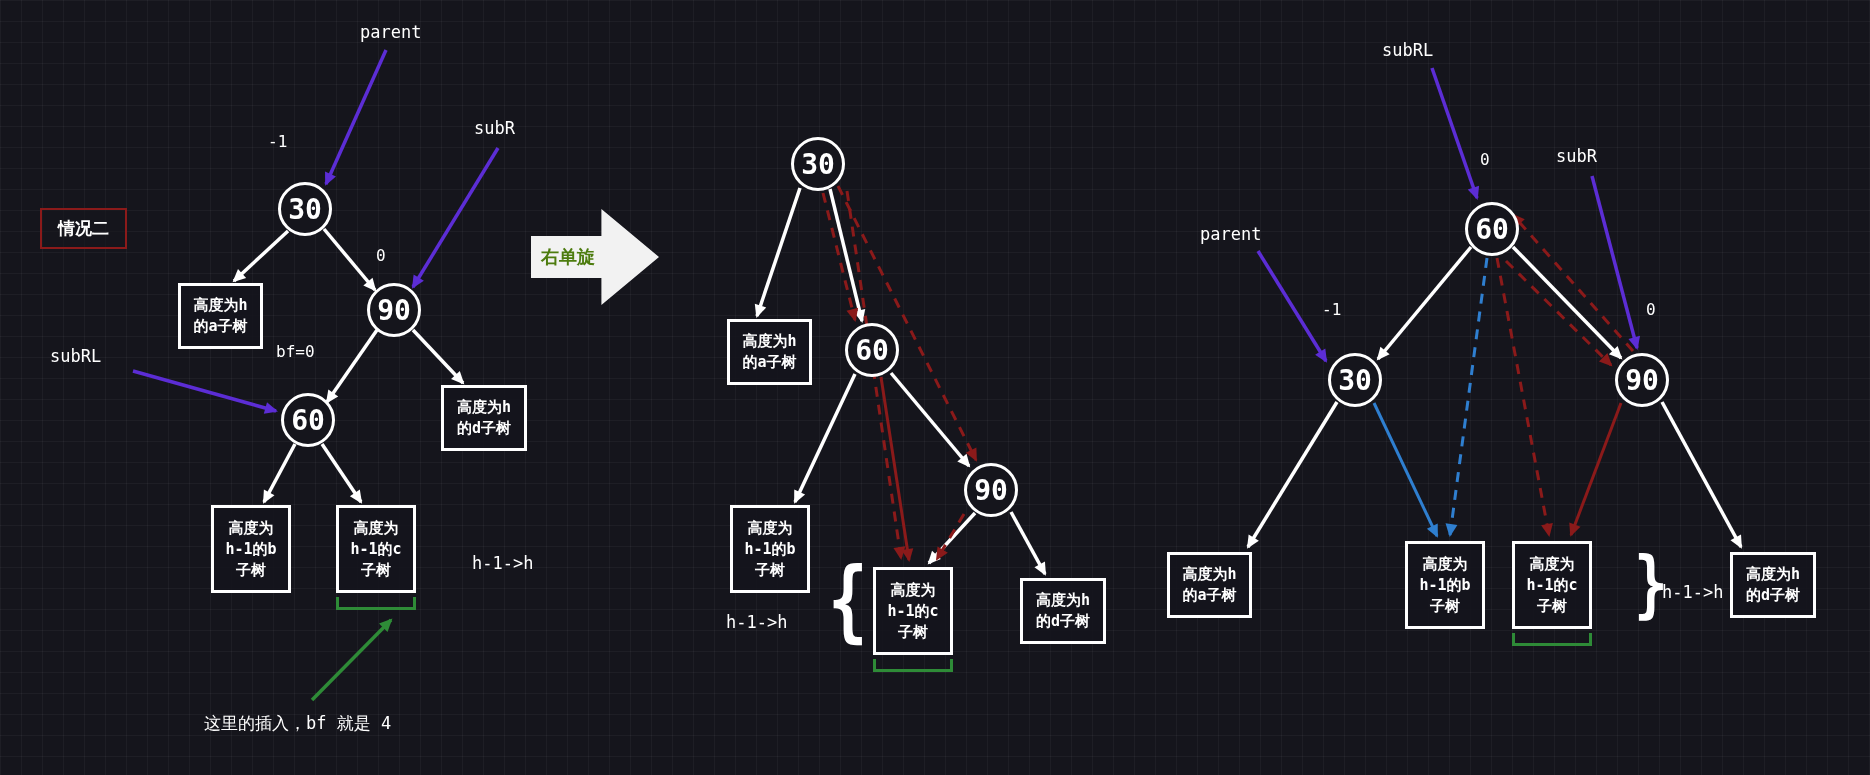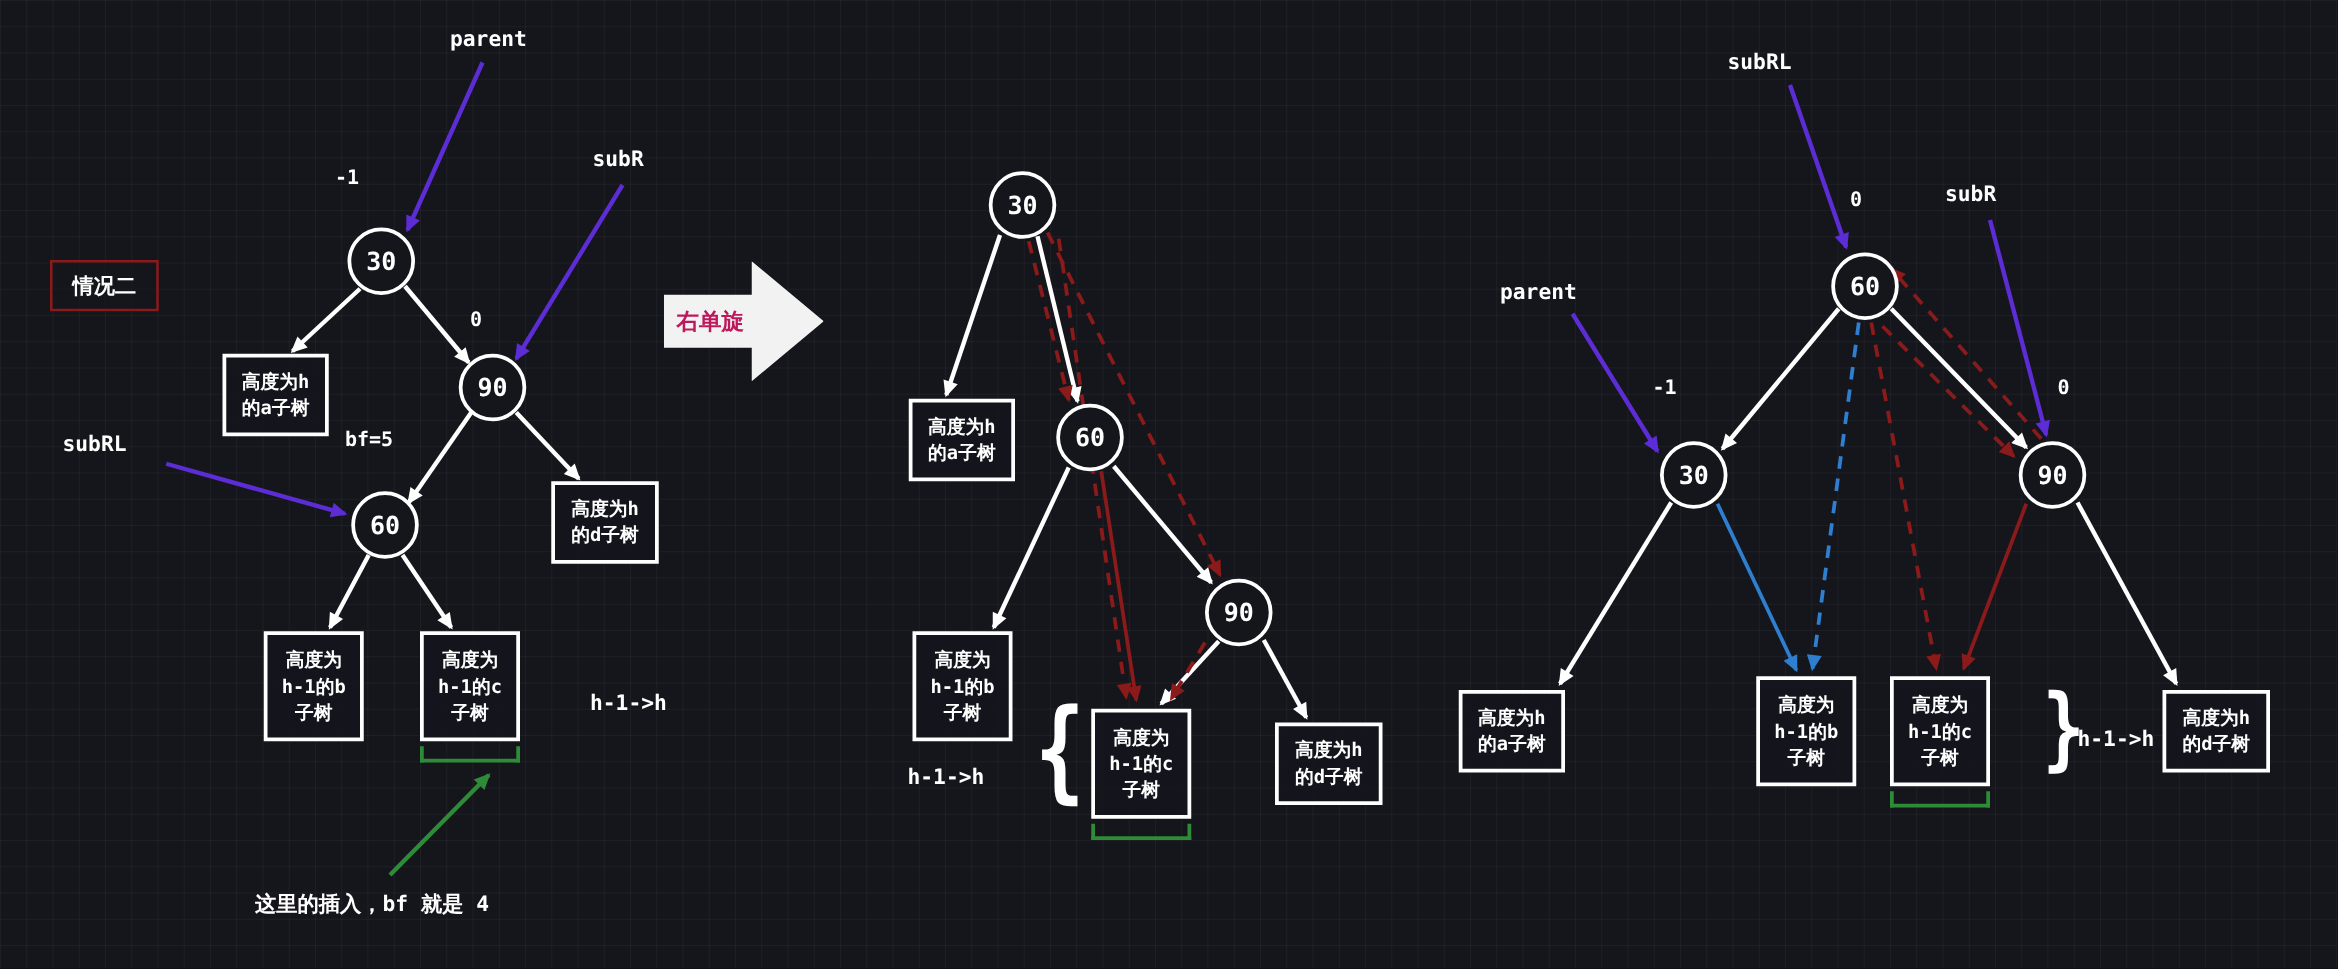--- a/index.html
+++ b/index.html
@@ -18,41 +18,41 @@
   .w {stroke:#ffffff;stroke-width:3.5;}
   .p {stroke:#5c2dd5;stroke-width:3.5;}
   .r {stroke:#8b1a1a;stroke-width:3;}
   .rd{stroke:#8b1a1a;stroke-width:3;stroke-dasharray:10 8;}
   .b {stroke:#2f7fd0;stroke-width:3;}
   .bd{stroke:#2f7fd0;stroke-width:3;stroke-dasharray:10 8;}
   .g {stroke:#2e8b37;stroke-width:3.5;}
   .node{
     position:absolute;width:54px;height:54px;border:3px solid #fff;border-radius:50%;
     background:#15151c;display:flex;align-items:center;justify-content:center;
-    font-size:20px;font-weight:bold;
+    font-size:28px;font-weight:bold;
   }
   .tbox{
     position:absolute;border:3px solid #fff;background:rgba(21,21,28,.92);
     display:flex;flex-direction:column;align-items:center;justify-content:center;
     font-size:15px;font-weight:bold;text-align:center;line-height:1.4;
   }
-  .lbl{position:absolute;font-size:17px;font-weight:bold;white-space:nowrap;}
+  .lbl{position:absolute;font-size:17px;font-weight:normal;white-space:nowrap;}
   .sm{font-size:16px;}
   .case{
     position:absolute;border:2px solid #8b1a1a;padding:7px 16px;
     font-size:17px;font-weight:bold;background:rgba(21,21,28,.6);
   }
   .blockarrow{
     position:absolute;width:128px;height:96px;background:#f2f2f2;
     clip-path:polygon(0 28%,55% 28%,55% 0,100% 50%,55% 100%,55% 72%,0 72%);
   }
   .blockarrow span{
     position:absolute;left:0;top:0;width:58%;height:100%;
     display:flex;align-items:center;justify-content:center;
-    color:#be185d;font-size:18px;font-weight:bold;
+    color:#4d7c0f;font-size:18px;font-weight:bold;
   }
   .bracket{position:absolute;border:3px solid #2e8b37;border-top:none;height:13px;}
   .brace{position:absolute;font-weight:bold;line-height:1;transform-origin:center;}
 </style>
 </head>
 <body>
 
 <div class="canvas">
 
   <svg class="wires" width="1870" height="775" viewBox="0 0 1870 775">
@@ -119,21 +119,21 @@
 
   <div class="case" style="left:40px;top:208px">
     <span>情况二</span>
   </div>
 
   <div class="lbl" style="left:360px;top:22px">parent</div>
   <div class="lbl" style="left:474px;top:118px">subR</div>
   <div class="lbl" style="left:50px;top:346px">subRL</div>
   <div class="lbl sm" style="left:268px;top:132px">-1</div>
   <div class="lbl sm" style="left:376px;top:246px">0</div>
-  <div class="lbl sm" style="left:276px;top:342px">bf=5</div>
+  <div class="lbl sm" style="left:276px;top:342px">bf=0</div>
 
   <div class="node" style="left:278px;top:182px">30</div>
   <div class="node" style="left:367px;top:283px">90</div>
   <div class="node" style="left:281px;top:393px">60</div>
 
   <div class="tbox" style="left:178px;top:283px;width:85px;height:66px">
     <span>高度为h</span>
     <span>的a子树</span>
   </div>
   <div class="tbox" style="left:441px;top:385px;width:86px;height:66px">

